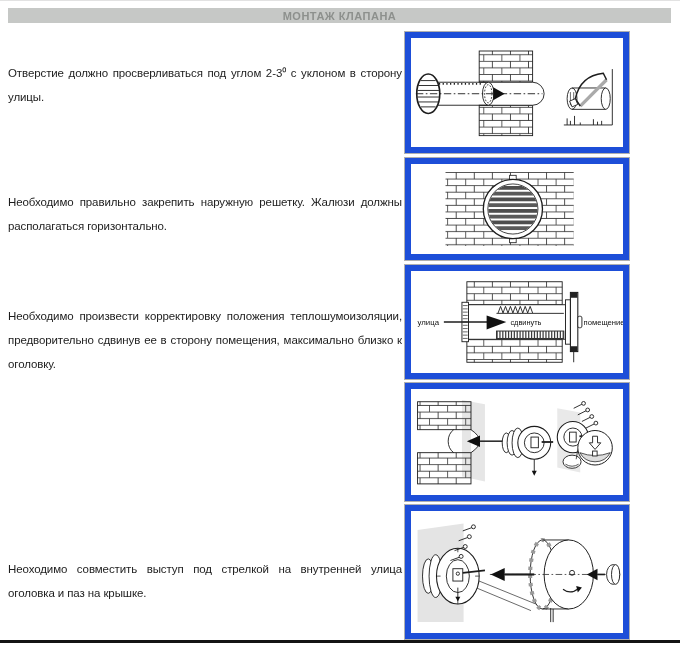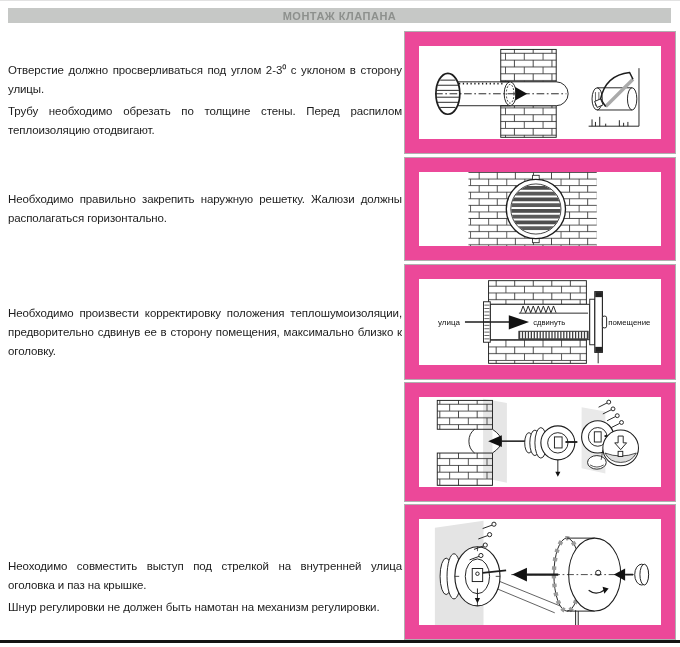--- a/index.html
+++ b/index.html
@@ -1,52 +1,50 @@
 <!DOCTYPE html>
 <html><head>
 <meta charset="utf-8">
 <style>
   html,body{margin:0;padding:0;background:#fff;}
   .page{position:relative;width:680px;height:647px;background:#fff;overflow:hidden;
         font-family:"Liberation Sans",sans-serif;border-top:1px solid #e2e2e2;}
   .header-bar{position:absolute;left:8px;top:7px;width:663px;height:15px;background:#c6c8c6;
         display:flex;align-items:center;justify-content:center;}
   .header-bar span{font-size:11px;font-weight:bold;color:#8d908d;letter-spacing:.5px;}
-  .para{position:absolute;left:8px;width:394px;color:#1c1c1c;font-size:11.5px;line-height:19px;
+  .para{position:absolute;left:8px;width:394px;color:#1c1c1c;font-size:11.5px;line-height:24px;
         text-align:justify;letter-spacing:-0.1px;}
   .para p{margin:0 0 3px 0;}
-  .fig{position:absolute;left:404px;width:272px;background:#ec4899;border:1px solid #b0b0b0;
-        box-sizing:border-box;padding:14px;}
+  .fig{position:absolute;left:404px;width:226px;background:#1d4ed8;border:1px solid #b0b0b0;
+        box-sizing:border-box;padding:6px;}
   .cv{width:100%;height:100%;background:#fff;}
   svg{display:block;width:100%;height:100%;}
   svg text{font-family:"Liberation Sans",sans-serif;}
   .cutline{position:absolute;left:0;top:639px;width:680px;height:3px;background:#141414;}
 </style>
 </head>
 <body>
 
 <div class="page">
 
   <div class="header-bar">
     <span>МОНТАЖ КЛАПАНА</span>
   </div>
 
   <div class="para" style="top:60px">
     <p>Отверстие должно просверливаться под углом 2-3⁰ с уклоном в сторону улицы.</p>
-    <p>Трубу необходимо обрезать по толщине стены. Перед распилом теплоизоляцию отодвигают.</p>
   </div>
   <div class="para" style="top:303px">
     <p>Необходимо произвести корректировку положения теплошумоизоляции, предворительно сдвинув ее в сторону помещения, максимально близко к оголовку.</p>
   </div>
   <div class="para" style="top:189px">
     <p>Необходимо правильно закрепить наружную решетку. Жалюзи должны располагаться горизонтально.</p>
   </div>
   <div class="para" style="top:556px">
     <p>Неоходимо совместить выступ под стрелкой на внутренней улица оголовка и паз на крышке.</p>
-    <p>Шнур регулировки не должен быть намотан на механизм регулировки.</p>
   </div>
 
   <div class="fig" style="top:30px;height:123px">
     <div class="cv">
       <svg viewBox="0 0 258 109">
         <defs>
           <pattern id="bk1" width="22" height="16" patternUnits="userSpaceOnUse">
             <path d="M0 0.5H22M0 8.5H22M11 0.5V8.5M0.5 8.5V16" stroke="#2b2b2b" stroke-width="1" fill="none"></path>
           </pattern>
         </defs>

